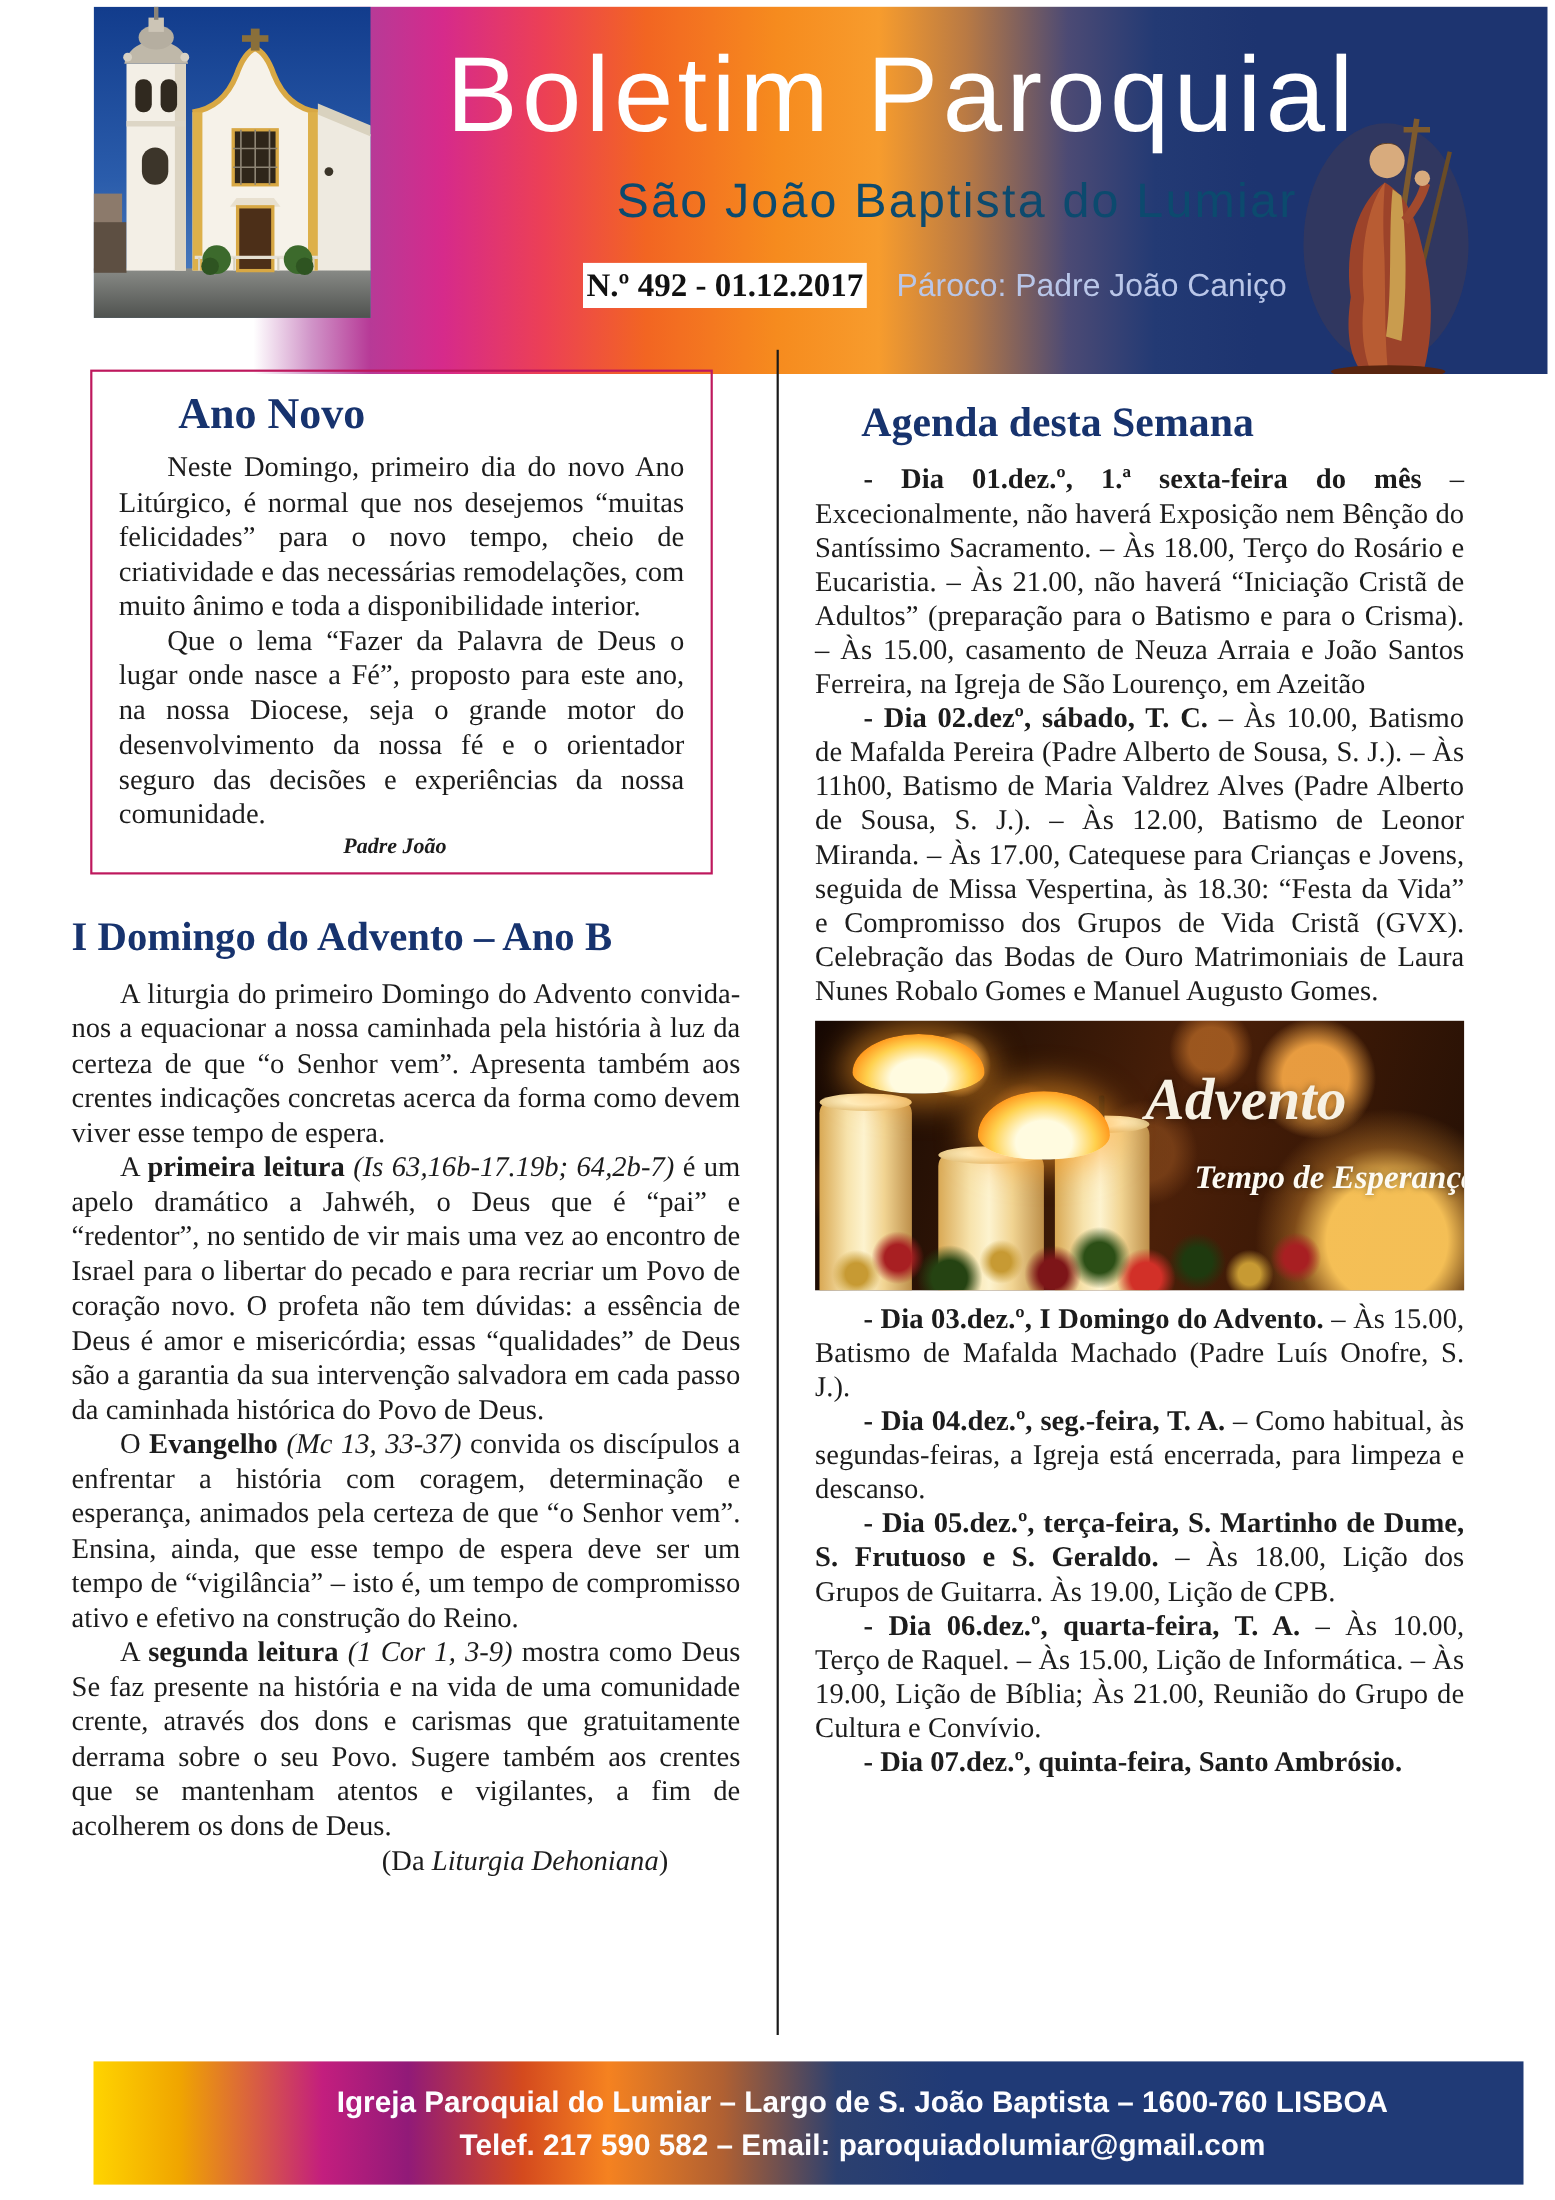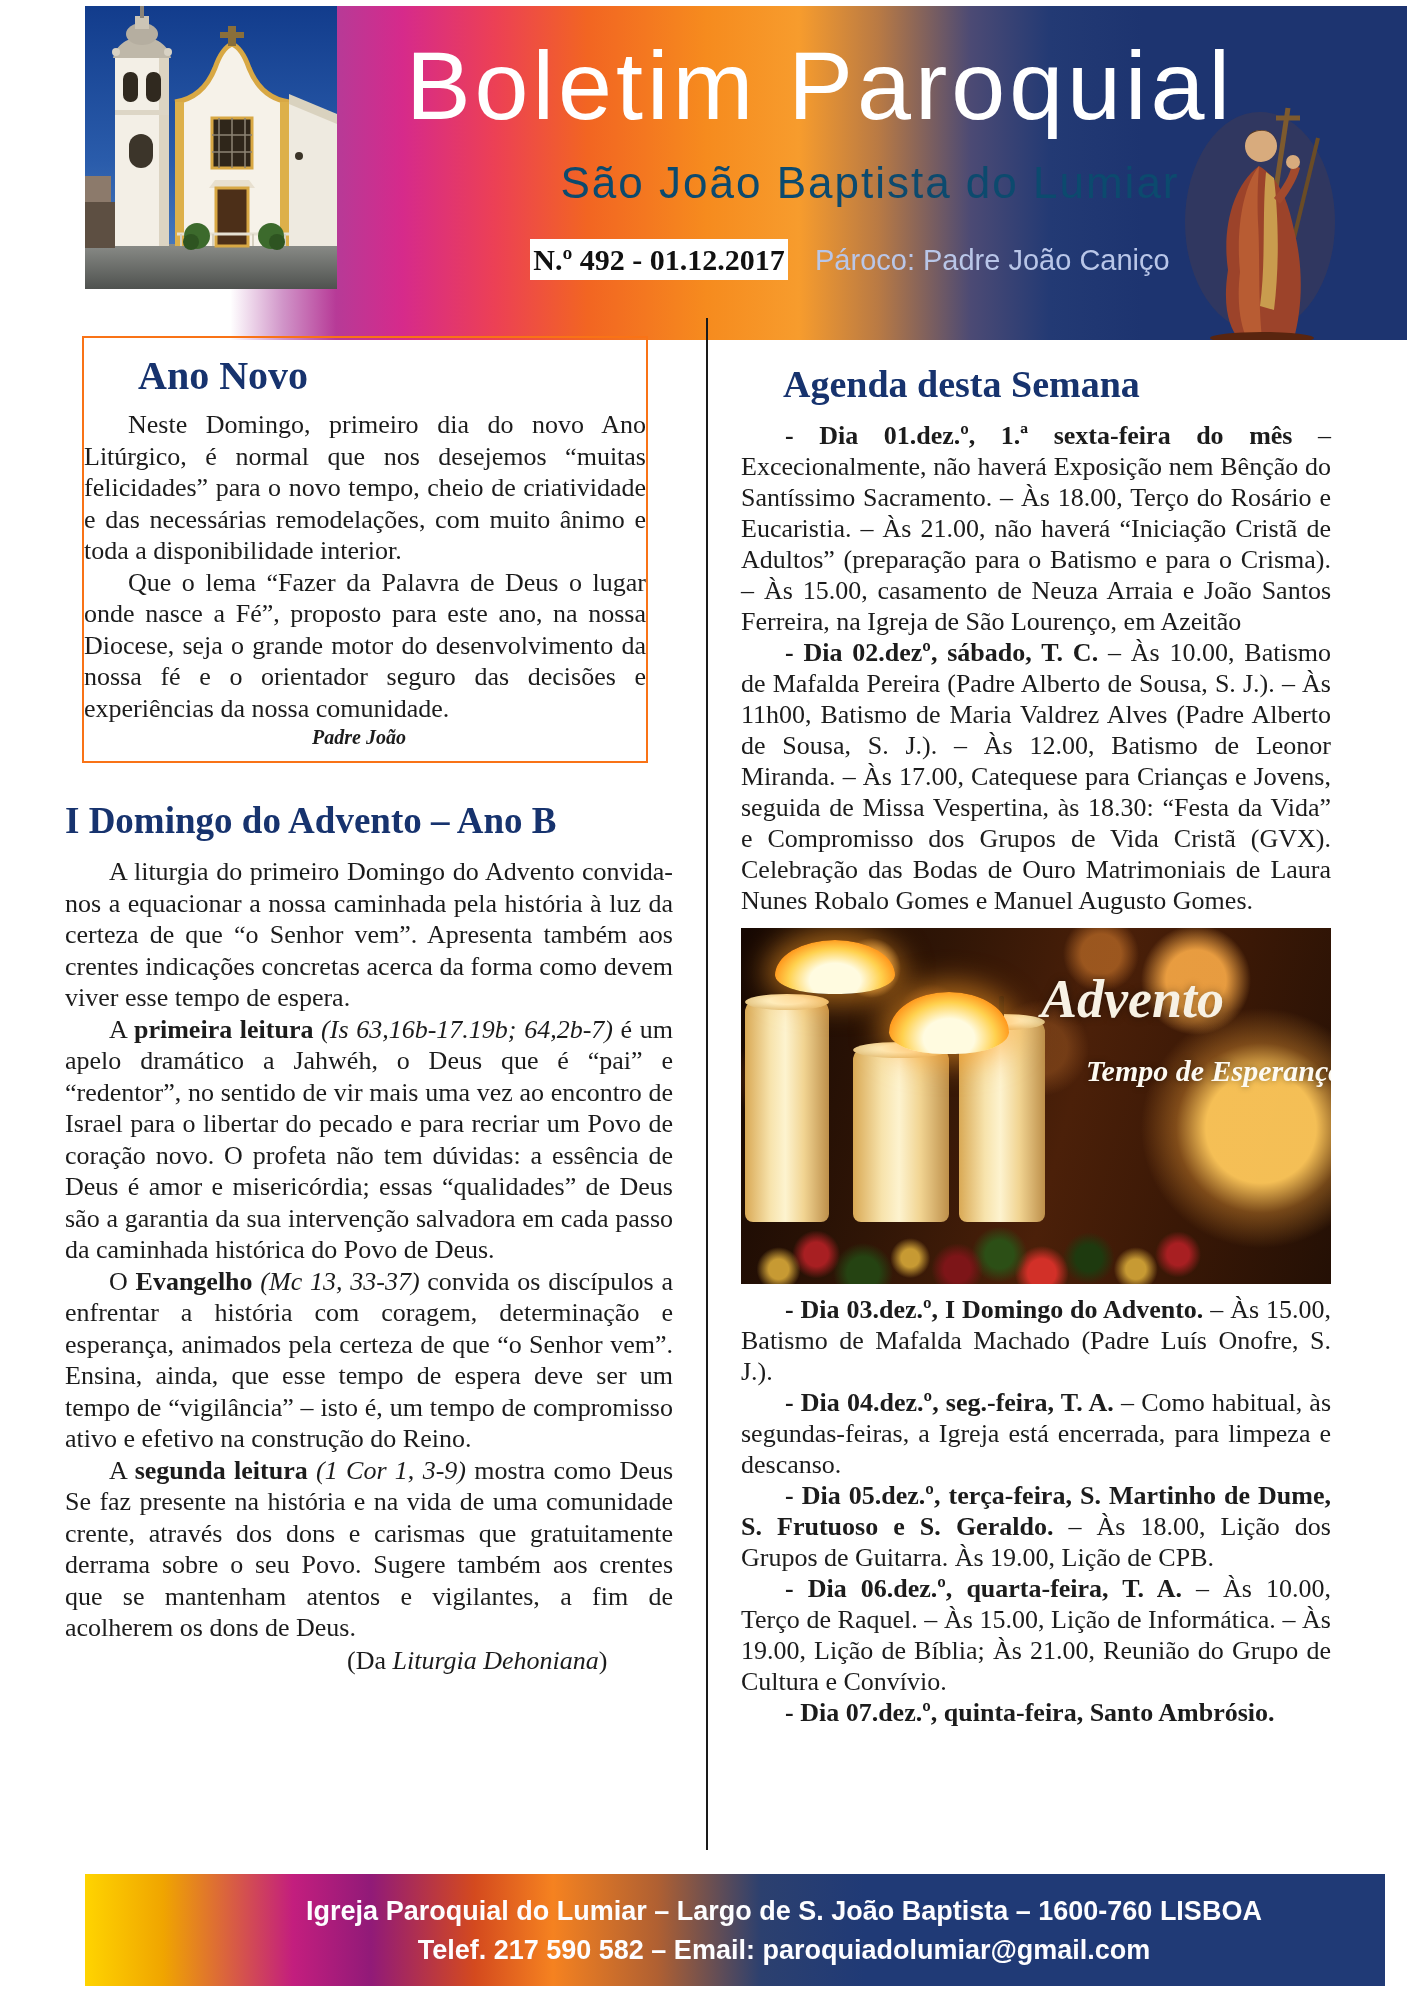--- a/index.html
+++ b/index.html
@@ -23,30 +23,30 @@
   .h-sub{position:absolute;left:405px;top:152px;width:760px;text-align:center;
     font-family:"Liberation Sans",sans-serif;font-size:44px;color:#0c4a6e;letter-spacing:2px;white-space:nowrap;}
   .issue{position:absolute;left:445px;top:233px;width:258px;height:41px;background:#ffffff;
     text-align:center;line-height:41px;font-weight:bold;font-size:30px;color:#111111;}
   .pastor{position:absolute;left:730px;top:238px;font-family:"Liberation Sans",sans-serif;
     font-size:29px;color:#b9c6e8;white-space:nowrap;}
   
   .divider{position:absolute;left:706px;top:318px;width:2px;height:1532px;background:#1a1a1a;}
   .col-left{position:absolute;left:65px;top:336px;width:608px;}
   .col-right{position:absolute;left:741px;top:340px;width:590px;}
-  .box{border:2px solid #f97316;margin:0 25px 0 17px;padding:14px 0 12px;}
+  .box{border:2px solid #be185d;margin:0 25px 0 17px;padding:14px 24px 12px;}
   .box-title{font-size:40px;font-weight:bold;color:#17336e;margin:0 0 10px 54px;}
   p.box-p,p.sec-p{margin:0;text-align:justify;text-indent:44px;font-size:26px;line-height:31.5px;}
   .signature{text-align:center;font-weight:bold;font-style:italic;font-size:20px;margin:2px 12px 0 0;}
   .section-title{font-size:37px;font-weight:bold;color:#17336e;margin:36px 0 14px 0;white-space:nowrap;}
   .credit{font-size:26px;margin-top:2px;padding-left:282px;}
   .agenda-title{font-size:38px;font-weight:bold;color:#17336e;margin:22px 0 14px 42px;white-space:nowrap;}
   p.agenda-p{margin:0;text-align:justify;text-indent:44px;font-size:26px;line-height:31px;}
   
-  .advent{position:relative;width:590px;height:356px;margin:12px 0 10px;overflow:hidden;
+  .advent{position:relative;width:590px;height:245px;margin:12px 0 10px;overflow:hidden;
     background:
       radial-gradient(circle at 520px 200px, rgba(255,200,90,.95) 0 55px, rgba(255,170,60,.35) 85px, rgba(255,150,40,0) 120px),
       radial-gradient(circle at 455px 52px, rgba(250,170,70,.9) 0 30px, rgba(250,170,70,0) 55px),
       radial-gradient(circle at 360px 26px, rgba(190,110,40,.7) 0 20px, rgba(190,110,40,0) 38px),
       radial-gradient(circle at 300px 120px, rgba(160,90,35,.5) 0 26px, rgba(160,90,35,0) 48px),
       radial-gradient(circle at 130px 40px, rgba(245,185,90,.85) 0 16px, rgba(245,185,90,0) 30px),
       radial-gradient(circle at 190px 90px, rgba(150,80,30,.55) 0 18px, rgba(150,80,30,0) 34px),
       radial-gradient(circle at 40px 150px, rgba(110,55,18,.6) 0 26px, rgba(110,55,18,0) 48px),
       linear-gradient(105deg,#160803 0%,#2f1506 30%,#4b2009 55%,#3a1806 75%,#241005 100%);}
   .candle{position:absolute;border-radius:12px 12px 8px 8px;

